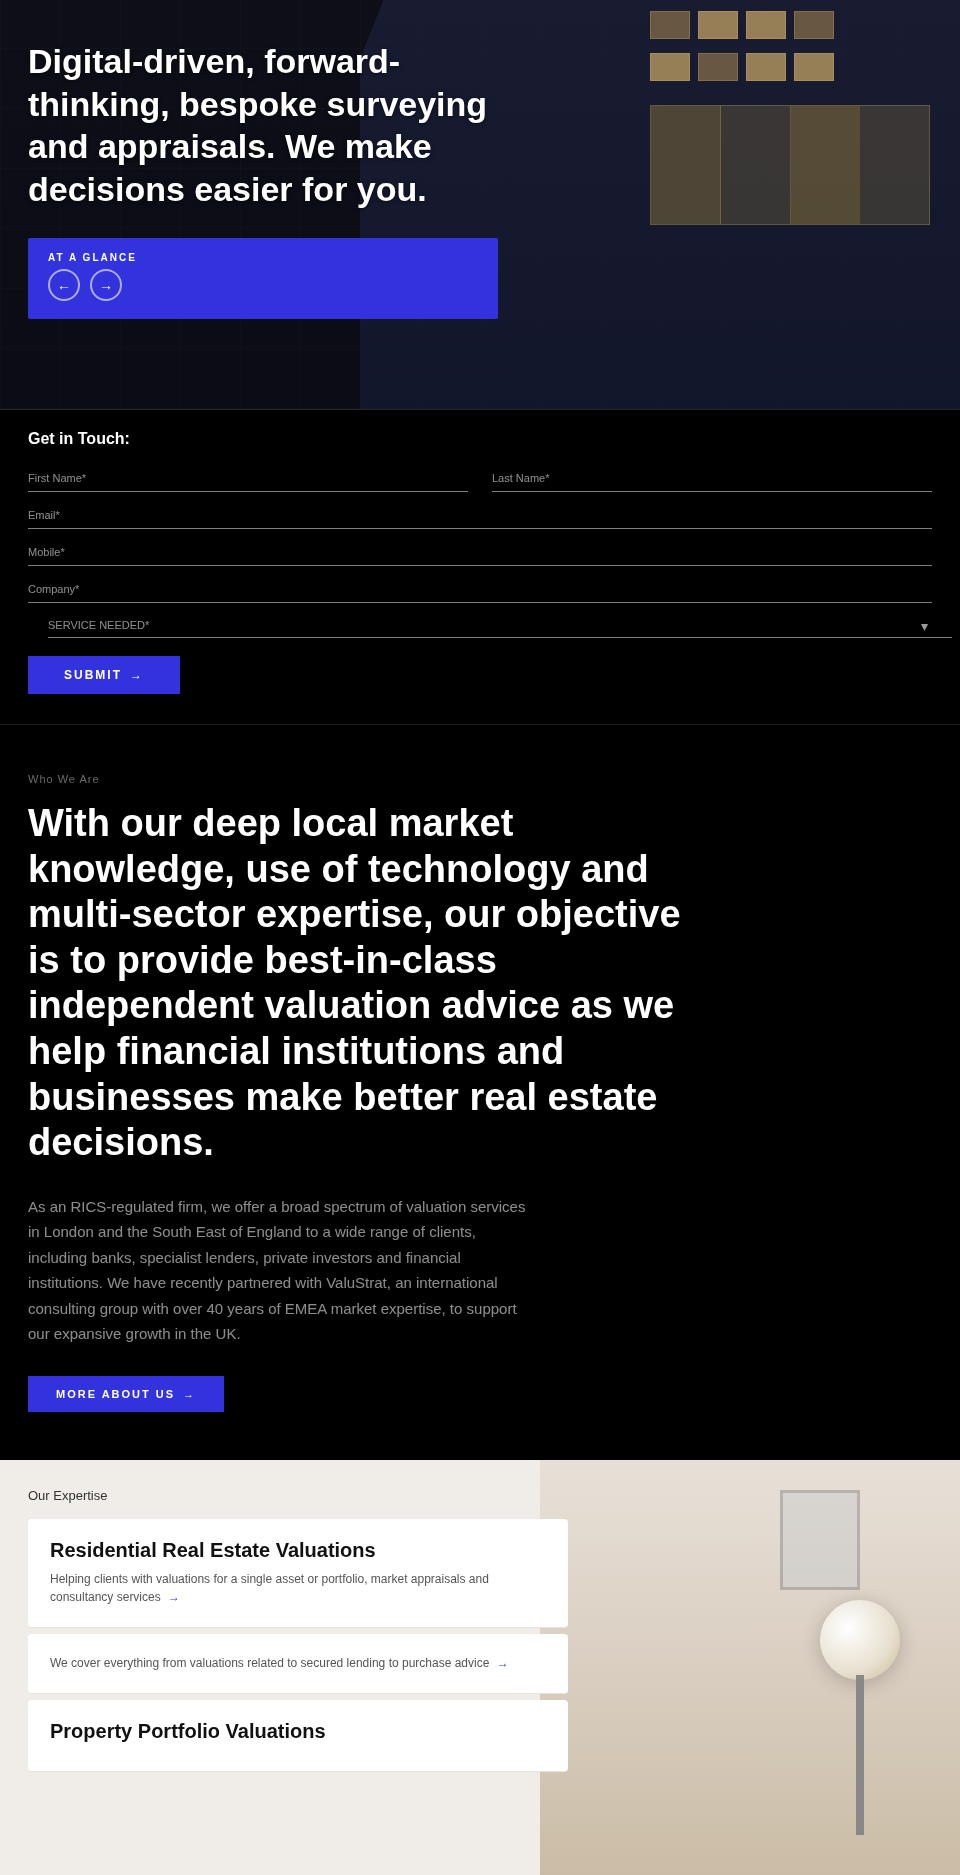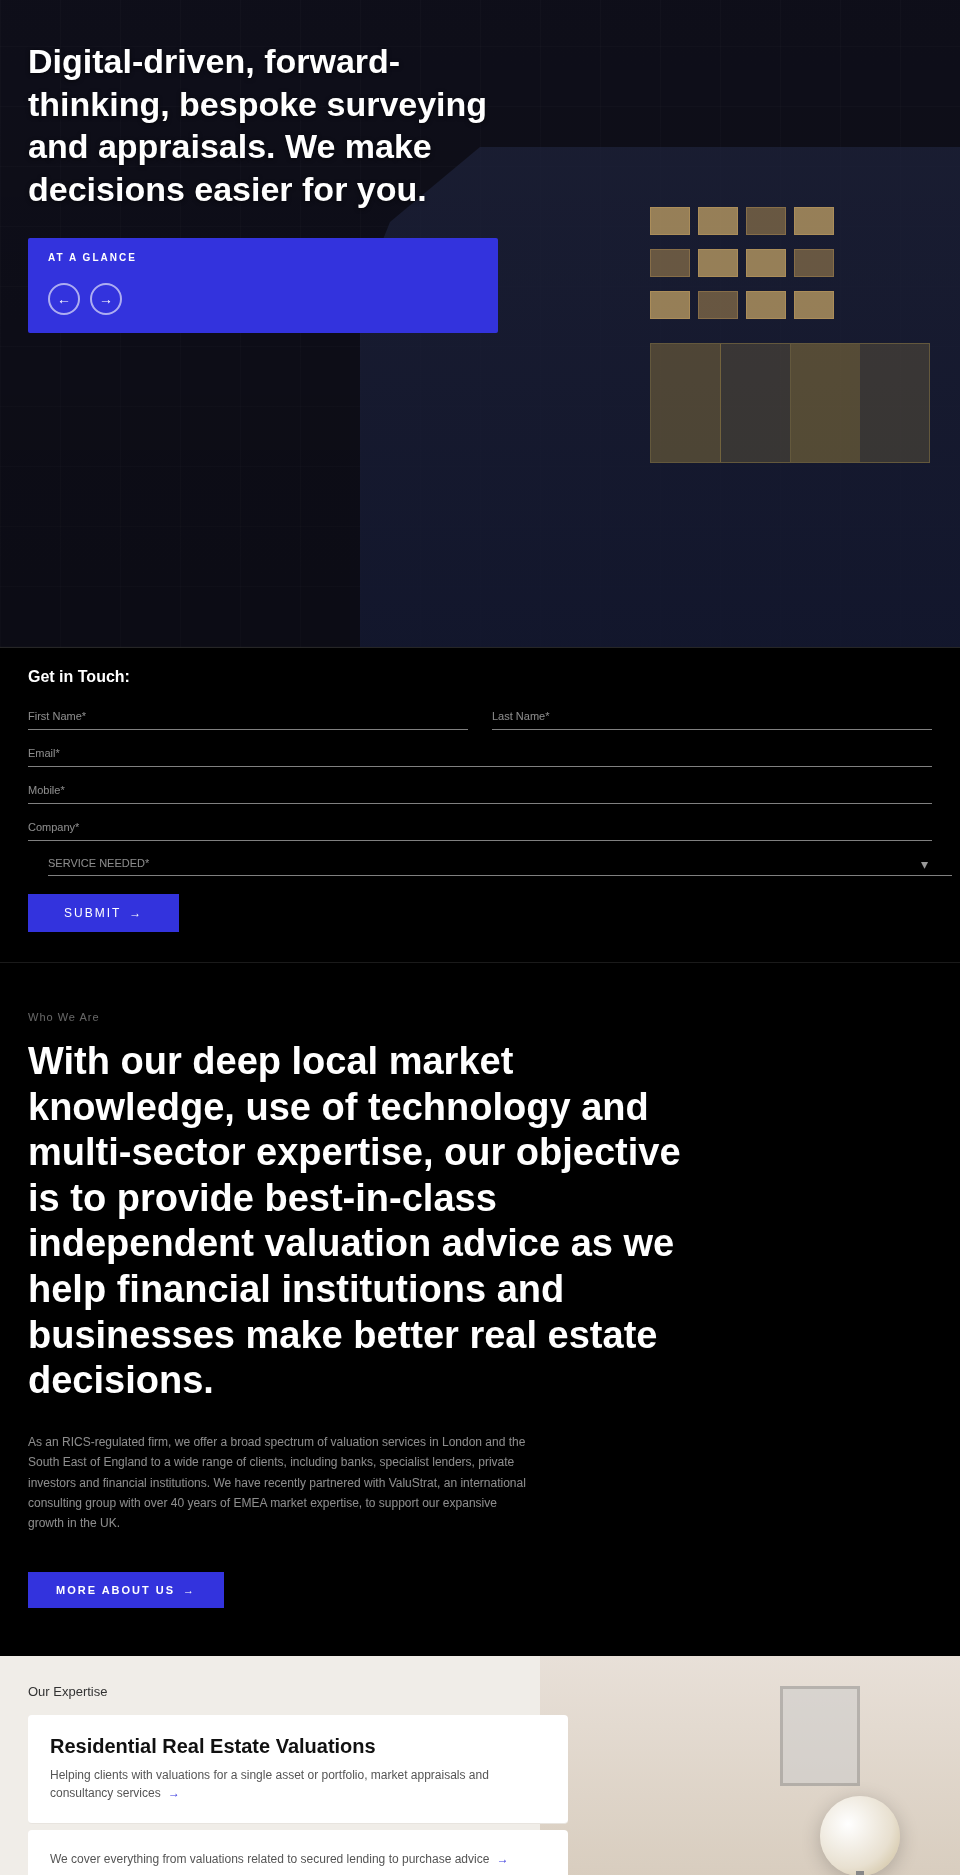--- a/index.html
+++ b/index.html
@@ -2,21 +2,21 @@
 <html><head>
   <meta charset="utf-8">
   <style>
     * { margin: 0; padding: 0; box-sizing: border-box; }
     body { font-family: Arial, Helvetica, sans-serif; background: #000; color: #fff; width: 960px; }
 
     
     .hero {
       position: relative;
       width: 100%;
-      height: 647px;
+      height: 409px;
       overflow: hidden;
       background: #1a1a2e;
     }
     .hero-bg {
       position: absolute;
       inset: 0;
       background: linear-gradient(rgba(0,0,0,0.45), rgba(0,0,0,0.55)),
         repeating-linear-gradient(90deg, rgba(255,255,255,0.03) 0px, rgba(255,255,255,0.03) 1px, transparent 1px, transparent 60px),
         repeating-linear-gradient(0deg, rgba(255,255,255,0.03) 0px, rgba(255,255,255,0.03) 1px, transparent 1px, transparent 60px);
     }
@@ -70,21 +70,21 @@
       background: #3333dd;
       padding: 14px 20px 18px 20px;
       width: 470px;
       border-radius: 2px;
     }
     .at-a-glance-label {
       font-size: 10px;
       font-weight: 700;
       letter-spacing: 2px;
       color: #fff;
-      margin-bottom: 20px;
+      margin-bottom: 6px;
     }
     .arrow-btns {
       display: flex;
       gap: 10px;
     }
     .arrow-btn {
       width: 32px;
       height: 32px;
       border: 2px solid rgba(255,255,255,0.6);
       border-radius: 50%;
@@ -148,21 +148,21 @@
       pointer-events: none;
       font-size: 14px;
     }
     .submit-btn {
       margin-top: 18px;
       background: #3333dd;
       color: #fff;
       border: none;
       padding: 12px 36px;
       font-size: 12px;
-      font-weight: 400;
+      font-weight: 700;
       letter-spacing: 2px;
       cursor: pointer;
       display: flex;
       align-items: center;
       gap: 8px;
     }
 
     
     .who-section {
       background: #000;
@@ -177,25 +177,25 @@
     }
     .who-headline {
       font-size: 38px;
       font-weight: 700;
       line-height: 1.2;
       color: #fff;
       margin-bottom: 28px;
       max-width: 680px;
     }
     .who-body {
-      font-size: 12px;
+      font-size: 15px;
       color: rgba(255,255,255,0.55);
       line-height: 1.7;
       max-width: 500px;
-      margin-bottom: 38px;
+      margin-bottom: 29px;
     }
     .more-about-btn {
       background: #3333dd;
       color: #fff;
       border: none;
       padding: 12px 28px;
       font-size: 11px;
       font-weight: 600;
       letter-spacing: 2px;
       cursor: pointer;

